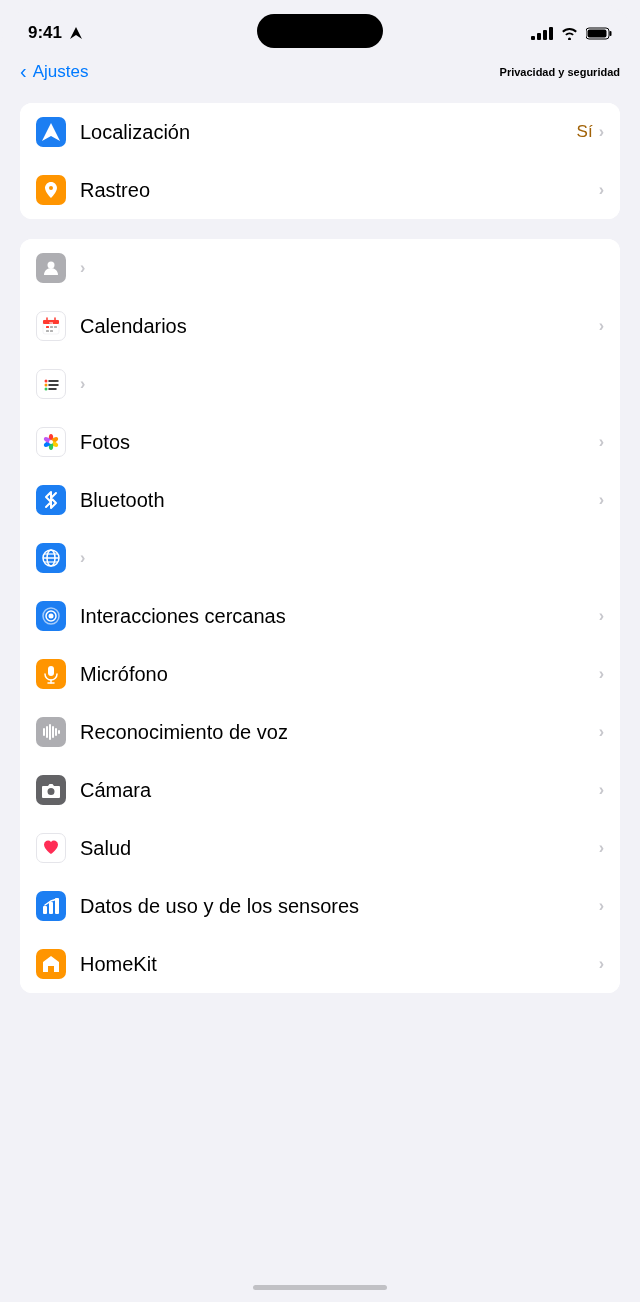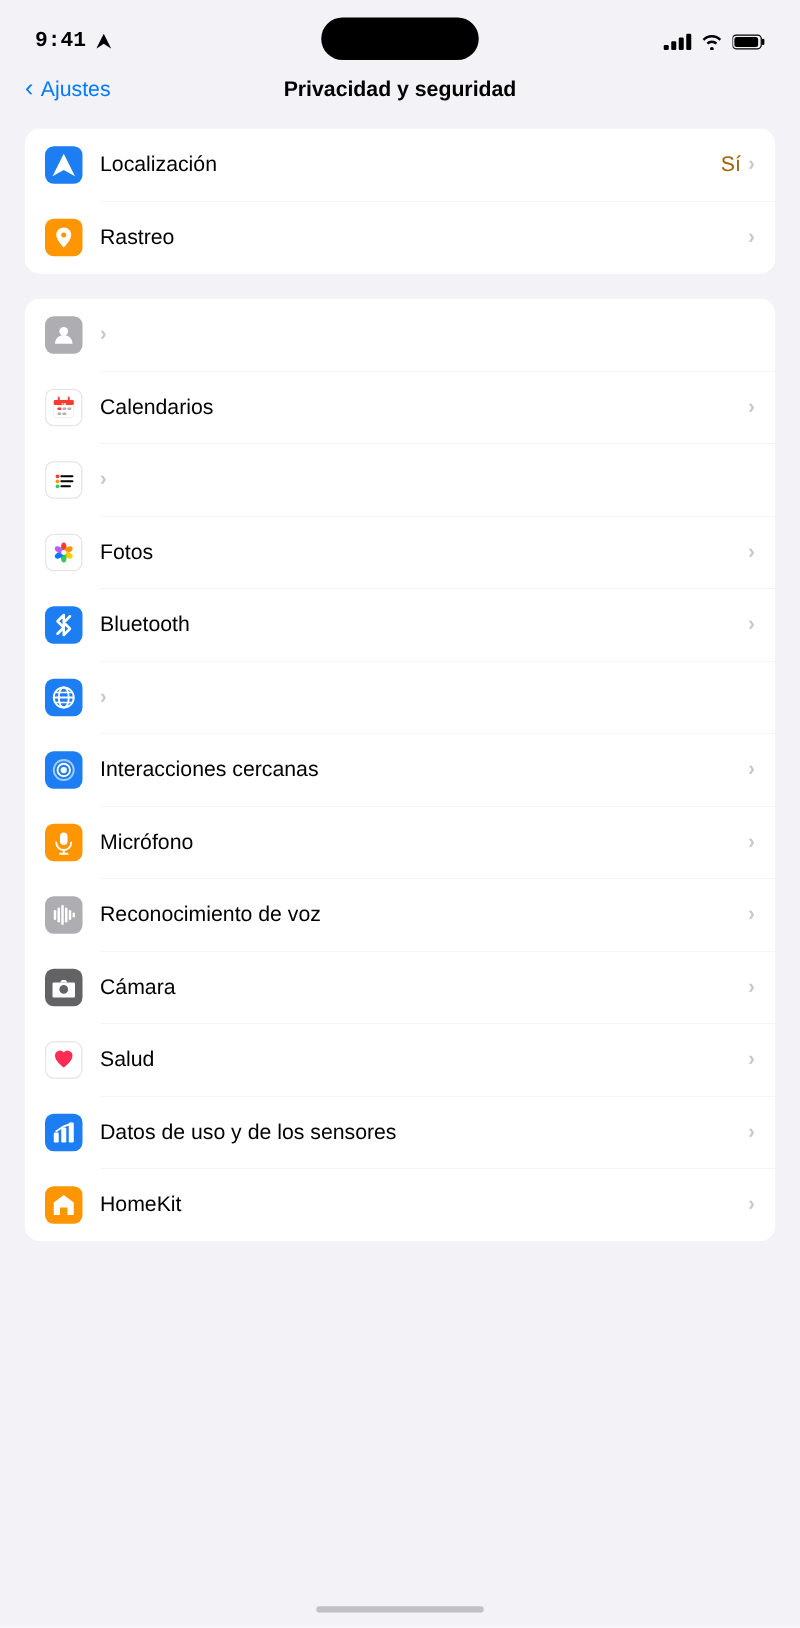--- a/index.html
+++ b/index.html
@@ -25,21 +25,20 @@
       background: #f2f2f7;
     }
 
     .status-time {
       font-size: 17px;
       font-weight: 600;
       color: #000;
       display: flex;
       align-items: center;
       gap: 8px;
-      font-family: Liberation Mono, monospace;
     }
 
     .status-right {
       display: flex;
       align-items: center;
       gap: 8px;
     }
 
     .signal-bars {
       display: flex;
@@ -85,22 +84,22 @@
     }
 
     .back-chevron {
       font-size: 20px;
       color: #007aff;
       margin-right: 2px;
     }
 
     .nav-title {
       flex: 1;
-      text-align: center;
-      font-size: 17px;
+      text-align: right;
+      font-size: 11px;
       font-weight: 600;
       color: #000;
       margin-left: -80px;
     }
 
     
     .content {
       padding: 8px 0;
     }
 
@@ -139,21 +138,21 @@
       display: flex;
       align-items: center;
       justify-content: center;
       margin-right: 14px;
       flex-shrink: 0;
       font-size: 17px;
     }
 
     .item-label {
       flex: 1;
-      font-size: 17px;
+      font-size: 20px;
       color: #000;
     }
 
     .item-value {
       font-size: 17px;
       color: #a16207;
       margin-right: 6px;
     }
 
     .chevron-right {

